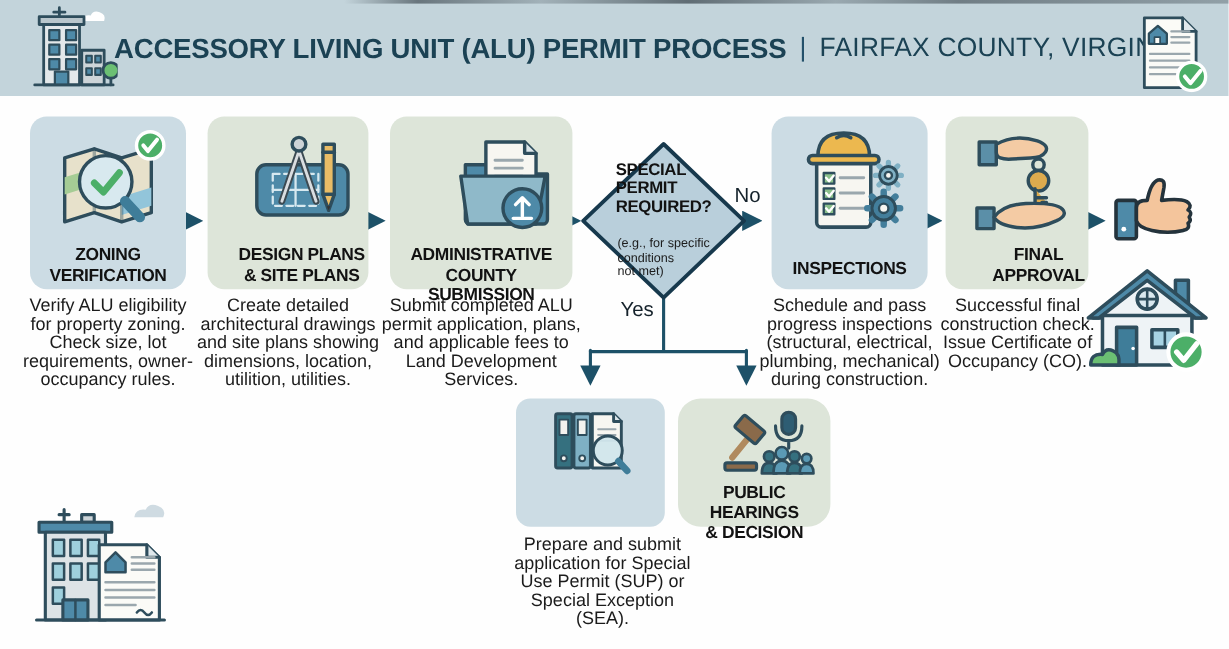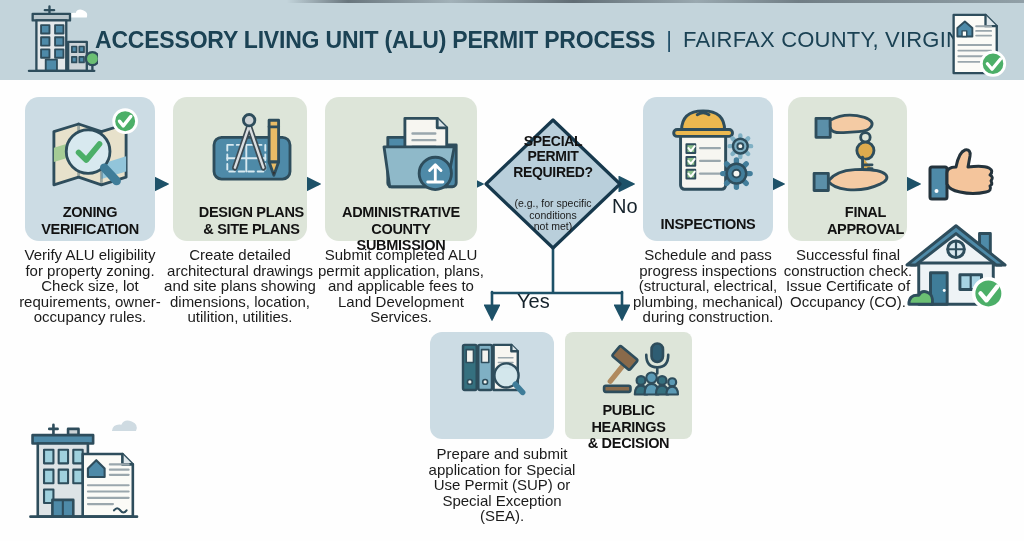--- a/index.html
+++ b/index.html
@@ -18,24 +18,24 @@
   .card{position:absolute;border-radius:14px;display:flex;flex-direction:column;
         align-items:center;justify-content:space-between;padding:8px 3px 9px;box-sizing:border-box;}
   .card-blue{background:#ccdce4;}
   .card-green{background:#dde5d9;align-items:flex-end;}
   .card-title{font-weight:700;font-size:14.5px;line-height:16.5px;color:#121212;
         text-align:center;white-space:pre-line;letter-spacing:-0.3px;}
   .desc{position:absolute;font-size:15px;line-height:15.6px;color:#1b1b1b;
         text-align:center;white-space:pre-line;}
   .connectors{position:absolute;top:0;left:0;pointer-events:none;}
   .diamond-text{position:absolute;left:489px;top:126px;width:128px;height:114px;display:flex;
-        flex-direction:column;align-items:center;justify-content:center;text-align:center;}
+        flex-direction:column;align-items:center;justify-content:center;}
   .diamond-title{font-weight:700;font-size:14px;line-height:15.5px;color:#121212;white-space:pre-line;letter-spacing:-0.3px;}
   .diamond-note{font-size:10.5px;line-height:11.5px;color:#1b1b1b;white-space:pre-line;margin-top:18px;}
-  .branch-label{position:absolute;font-size:20px;color:#15222b;font-weight:500;margin-top:42px;}
+  .branch-label{position:absolute;font-size:17px;color:#15222b;font-weight:500;}
   .float-icon{position:absolute;}
 </style>
 </head>
 <body>
 
 <div id="canvas">
 
   <div class="header">
     <div class="hdr-icon-left">
       <svg width="84" height="72" viewBox="0 0 90 76">
@@ -295,21 +295,21 @@
           <path d="M77 55 l9 10" stroke="#3f7d99" stroke-width="7"></path>
         </g>
       </svg>
     </div>
   </div>
   <div class="desc" style="left:424px;top:446px;width:156px">Prepare and submit
 application for Special
 Use Permit (SUP) or
 Special Exception (SEA).</div>
 
-  <div class="card card-green" style="left:565px;top:332px;width:127px;height:107px;border-radius:8px">
+  <div class="card card-green" style="left:565px;top:332px;width:127px;height:107px;border-radius:19px">
     <div>
       <svg width="96" height="58" viewBox="0 0 96 66">
         <g stroke="#2e4d5c" stroke-width="3" stroke-linejoin="round" stroke-linecap="round">
           <path d="M30 26 L13 47" stroke="#b08a5e" stroke-width="6"></path>
           <g transform="rotate(40 30 20)">
               <rect x="17" y="13" width="26" height="15" rx="2" fill="#8a6a4a"></rect>
             </g>
           <rect x="6" y="52" width="30" height="7" rx="2" fill="#8a6a4a"></rect>
           <rect x="60" y="4" width="13" height="21" rx="6.5" fill="#2e5d73"></rect>
           <path d="M54 17 q0 14 12.5 14 q12.5 0 12.5 -14 M66.5 31 v7" fill="none"></path>

